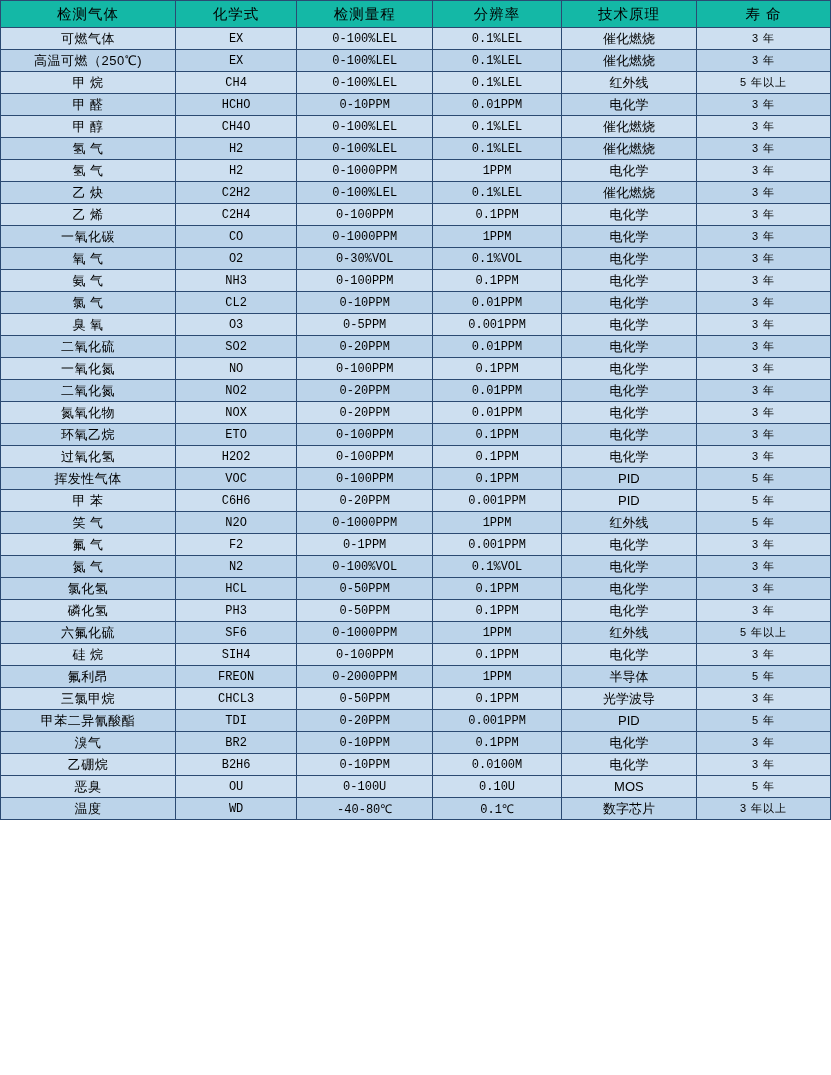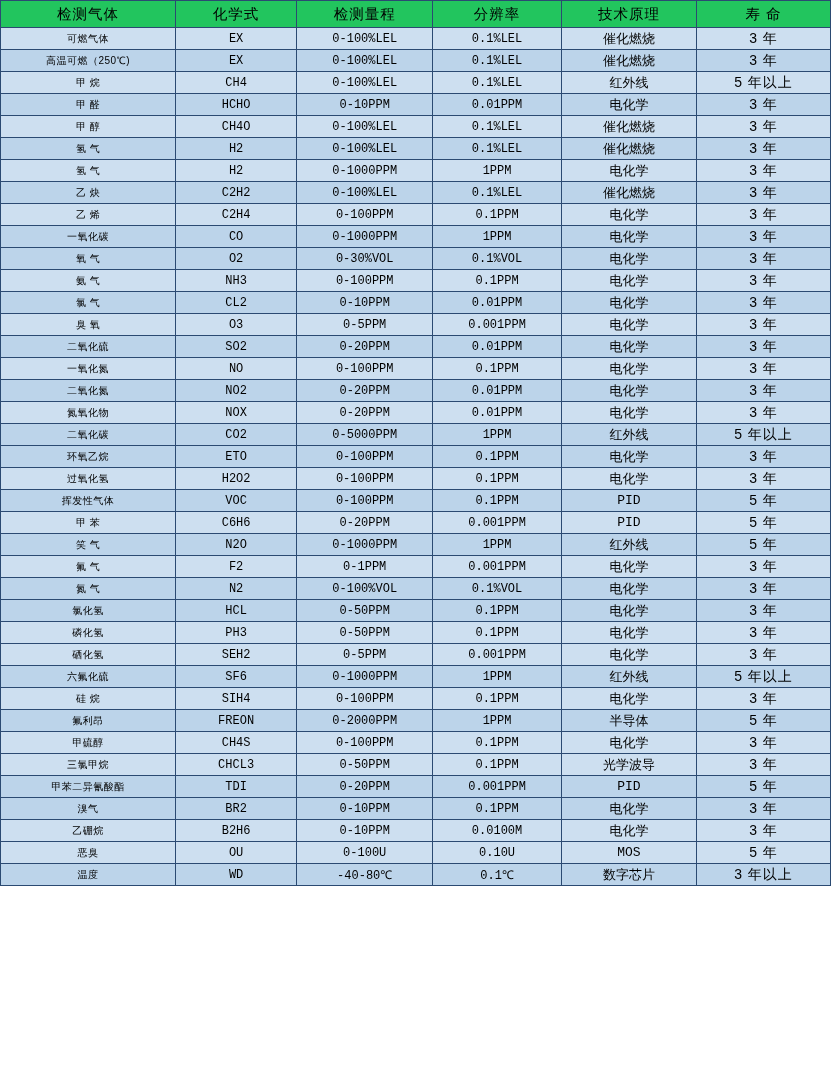--- a/index.html
+++ b/index.html
@@ -26,36 +26,36 @@
     text-align: center;
     vertical-align: middle;
     color: #000000;
     font-weight: normal;
     padding: 0;
     overflow: hidden;
     white-space: nowrap;
   }
   thead th {
     height: 26px;
-    background: #22c55e;
+    background: #14b8a6;
     font-size: 14.5px;
     letter-spacing: 1px;
     font-weight: bold;
   }
   tbody td {
     height: 21px;
     font-size: 13px;
   }
   tbody tr.odd td { background: #cddff0; }
   tbody tr.even td { background: #bcd4ea; }
 
-  td.c0 { font-size: 10px; letter-spacing: 0.5px; }
+  td.c0 { font-size: 13px; letter-spacing: 0.5px; }
   td.c1, td.c2, td.c3 { font-family: "Liberation Mono", monospace; font-size: 12px; letter-spacing: 0px; }
-  td.c4 { font-size: 13px; font-family: Liberation Mono, monospace; }
-  td.c5 { font-size: 14px; letter-spacing: 1px; }
+  td.c4 { font-size: 13px; }
+  td.c5 { font-size: 11px; letter-spacing: 1px; }
 
   col.w0 { width: 162px; }
   col.w1 { width: 112px; }
   col.w2 { width: 126px; }
   col.w3 { width: 119px; }
   col.w4 { width: 125px; }
   col.w5 { width: 124px; }
 </style>
 </head>
 <body>
@@ -219,28 +219,20 @@
         </tr>
         <tr class="odd">
           <td class="c0">氮氧化物</td>
           <td class="c1">NOX</td>
           <td class="c2">0-20PPM</td>
           <td class="c3">0.01PPM</td>
           <td class="c4">电化学</td>
           <td class="c5">3 年</td>
         </tr>
         <tr class="even">
-          <td class="c0">二氧化碳</td>
-          <td class="c1">CO2</td>
-          <td class="c2">0-5000PPM</td>
-          <td class="c3">1PPM</td>
-          <td class="c4">红外线</td>
-          <td class="c5">5 年以上</td>
-        </tr>
-        <tr class="even">
           <td class="c0">环氧乙烷</td>
           <td class="c1">ETO</td>
           <td class="c2">0-100PPM</td>
           <td class="c3">0.1PPM</td>
           <td class="c4">电化学</td>
           <td class="c5">3 年</td>
         </tr>
         <tr class="odd">
           <td class="c0">过氧化氢</td>
           <td class="c1">H2O2</td>
@@ -298,28 +290,20 @@
           <td class="c5">3 年</td>
         </tr>
         <tr class="odd">
           <td class="c0">磷化氢</td>
           <td class="c1">PH3</td>
           <td class="c2">0-50PPM</td>
           <td class="c3">0.1PPM</td>
           <td class="c4">电化学</td>
           <td class="c5">3 年</td>
         </tr>
-        <tr class="odd">
-          <td class="c0">硒化氢</td>
-          <td class="c1">SEH2</td>
-          <td class="c2">0-5PPM</td>
-          <td class="c3">0.001PPM</td>
-          <td class="c4">电化学</td>
-          <td class="c5">3 年</td>
-        </tr>
         <tr class="even">
           <td class="c0">六氟化硫</td>
           <td class="c1">SF6</td>
           <td class="c2">0-1000PPM</td>
           <td class="c3">1PPM</td>
           <td class="c4">红外线</td>
           <td class="c5">5 年以上</td>
         </tr>
         <tr class="odd">
           <td class="c0">硅 烷</td>
@@ -329,28 +313,20 @@
           <td class="c4">电化学</td>
           <td class="c5">3 年</td>
         </tr>
         <tr class="even">
           <td class="c0">氟利昂</td>
           <td class="c1">FREON</td>
           <td class="c2">0-2000PPM</td>
           <td class="c3">1PPM</td>
           <td class="c4">半导体</td>
           <td class="c5">5 年</td>
-        </tr>
-        <tr class="odd">
-          <td class="c0">甲硫醇</td>
-          <td class="c1">CH4S</td>
-          <td class="c2">0-100PPM</td>
-          <td class="c3">0.1PPM</td>
-          <td class="c4">电化学</td>
-          <td class="c5">3 年</td>
         </tr>
         <tr class="odd">
           <td class="c0">三氯甲烷</td>
           <td class="c1">CHCL3</td>
           <td class="c2">0-50PPM</td>
           <td class="c3">0.1PPM</td>
           <td class="c4">光学波导</td>
           <td class="c5">3 年</td>
         </tr>
         <tr class="even">

